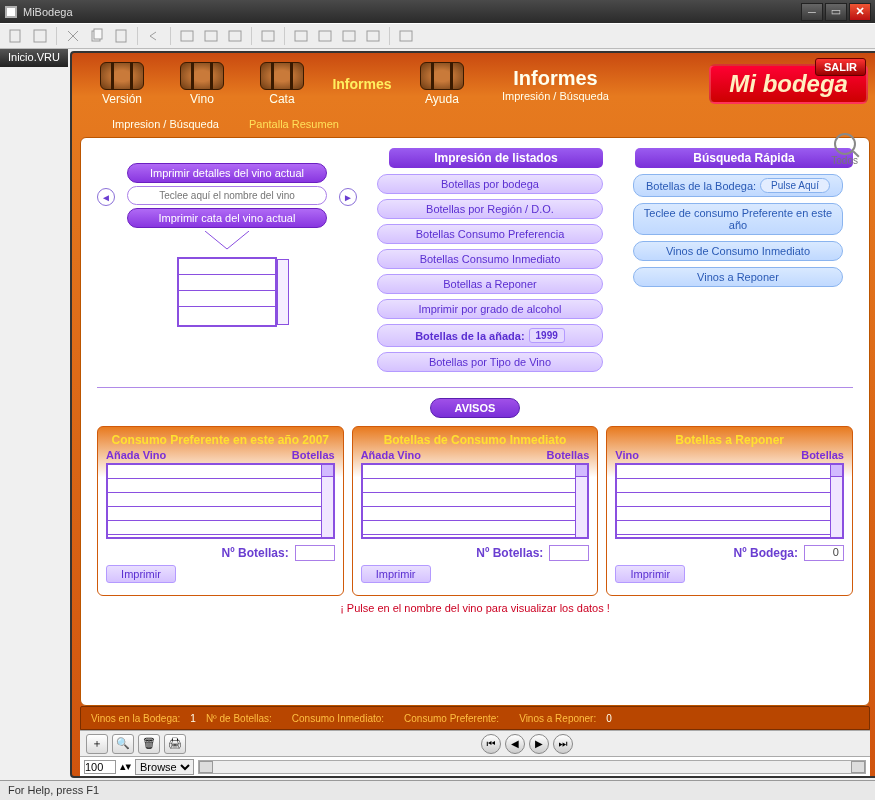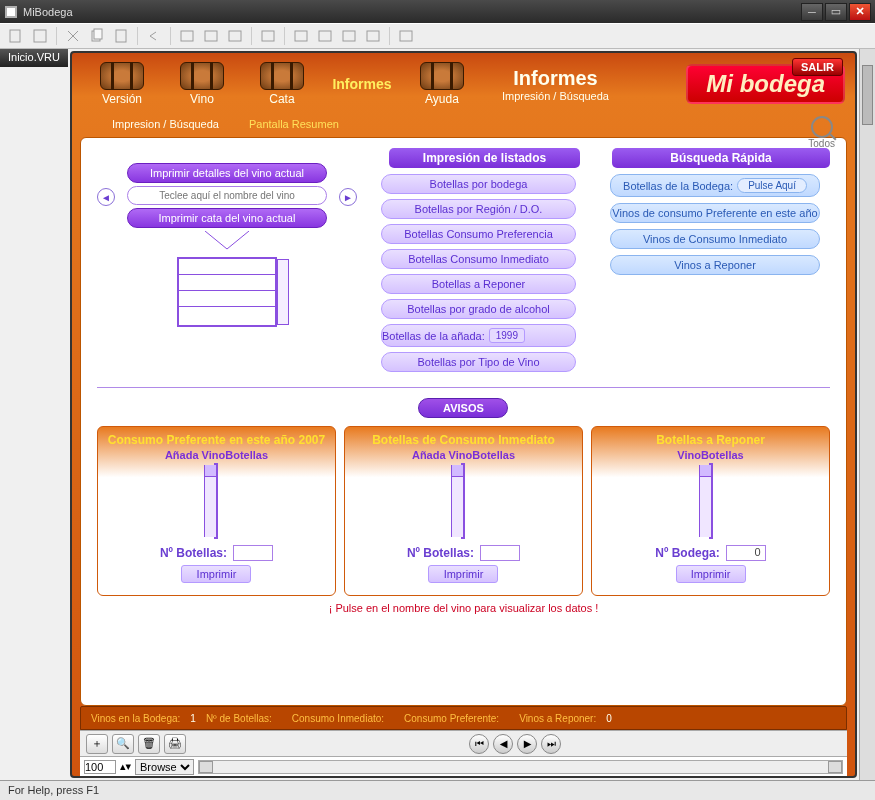--- a/index.html
+++ b/index.html
@@ -50,48 +50,48 @@
 
 .content-panel { flex:1; background:#fff; margin:4px 8px 0 8px; border:1px solid #b50; border-radius:6px; padding:10px 16px; display:flex; flex-direction:column; }
 
 .three-col { display:flex; gap:20px; }
 .col-a { width:260px; }
 .col-b { flex:1; }
 .col-c { width:230px; }
 
 .purple-hdr { background:linear-gradient(#9b5cf0,#7a2fd8); color:#fff; text-align:center; padding:3px 0; border-radius:5px; font-size:12px; font-weight:bold; margin-bottom:6px;margin-left:12px; }
 
-.btn-lilac { display:block; width:195px; margin:0 auto 5px; background:linear-gradient(#e9dfff,#d5c2ff); border:1px solid #b49aff; color:#5a2ed1; text-align:center; padding:3px 0; border-radius:10px; font-size:11px; cursor:pointer; }
+.btn-lilac { display:block; width:226px; margin:0 auto 5px; background:linear-gradient(#e9dfff,#d5c2ff); border:1px solid #b49aff; color:#5a2ed1; text-align:center; padding:3px 0; border-radius:10px; font-size:11px; cursor:pointer; }
 
 .btn-blue { display:block; width:210px; margin:0 auto 6px; background:linear-gradient(#d9e9ff,#c0d9ff); border:1px solid #8ab4ef; color:#2a5ab5; text-align:center; padding:3px 0; border-radius:10px; font-size:11px; cursor:pointer; }
 
 .btn-purple-solid { display:block; width:200px; margin:0 auto 3px; background:linear-gradient(#b06af5,#8836e0); color:#fff; border:1px solid #6b1fc0; text-align:center; padding:3px 10px; border-radius:10px; font-size:11px; cursor:pointer; }
 
 .input-mid { width:200px; margin:0 auto 3px; display:block; border:1px solid #aa7ee8; border-radius:10px; padding:3px 6px; font-size:10px; color:#666; text-align:center; }
 
 .arrow-circle { width:18px; height:18px; border:1px solid #8a6fd8; border-radius:50%; display:inline-flex; align-items:center; justify-content:center; color:#6a3ed1; font-size:10px; cursor:pointer; background:#fff; }
 
 .mini-list { width:100px; height:70px; border:2px solid #8a4fe0; margin:6px auto 0; position:relative; background:#fff; }
 .mini-list .row { height:16px; border-bottom:1px solid #8a4fe0; }
 .mini-list .scroll { position:absolute; right:-14px; top:0; bottom:0; width:12px; background:#f5eeff; border:1px solid #8a4fe0; }
 
 .year-box { display:inline-block; background:#e5daff; border:1px solid #b49aff; padding:1px 6px; border-radius:3px; color:#5a2ed1; margin-left:4px; font-size:10px; }
 .pulse-box { display:inline-block; background:#e3edff; border:1px solid #8ab4ef; padding:1px 10px; border-radius:8px; color:#2a5ab5; margin-left:4px; font-size:10px; cursor:pointer; }
 
-.search-corner { position:absolute; top:63px; right:20px; text-align:center; color:#777; font-size:10px; }
+.search-corner { position:absolute; top:80px; right:20px; text-align:center; color:#777; font-size:10px; }
 .search-corner .mag { width:22px; height:22px; border:2px solid #888; border-radius:50%; margin:0 auto; position:relative; cursor:pointer; }
 .search-corner .mag:after { content:""; position:absolute; width:8px; height:2px; background:#888; transform:rotate(45deg); right:-6px; bottom:-2px; }
 
 hr.purple { border:none; border-top:1px solid #b08ae8; margin:10px 0; }
 
 .avisos-btn { display:block; width:90px; margin:0 auto 8px; background:linear-gradient(#a050e8,#7a2fd8); color:#fff; border:1px solid #5a1fb0; text-align:center; padding:3px 0; border-radius:10px; font-size:11px; font-weight:bold; cursor:pointer; }
 
 
 .panel-row { display:flex; gap:8px; }
-.panel { flex:1; background:linear-gradient(180deg,#e87a1f 0,#fff 30%, #fff 100%); border:1px solid #d05a0a; border-radius:6px; padding:6px 8px 8px; min-height:170px; display:flex; flex-direction:column;align-items:center; }
+.panel { flex:1; background:linear-gradient(180deg,#e87a1f 0,#fff 30%, #fff 100%); border:1px solid #d05a0a; border-radius:6px; padding:6px 8px 8px; min-height:170px; display:flex; flex-direction:column; }
 .panel .ptitle { color:#ffe030; font-weight:bold; font-size:12px; text-align:center; margin-bottom:2px; }
 .panel .phdr { display:flex; color:#7a2fd8; font-size:11px; font-weight:bold; }
 .panel .grid { border:2px solid #8a4fe0; height:76px; position:relative; background:#fff; margin-top:2px; }
 .panel .grid .grow { height:14px; border-bottom:1px solid #8a4fe0; }
 .panel .grid .gscroll { position:absolute; right:0; top:0; bottom:0; width:12px; background:#f0e6ff; border-left:1px solid #8a4fe0; }
 .panel .gscroll .arr { height:12px; background:#d2baff; border-bottom:1px solid #8a4fe0; }
 .panel .bottomrow { display:flex; align-items:center; justify-content:flex-end; gap:6px; margin-top:6px; }
 .panel .bottomrow .lbl { color:#6a3ed1; font-size:12px; font-weight:bold; }
 .panel .bottomrow .val { width:40px; height:16px; background:#fff; border:1px solid #aa7ee8; text-align:right; padding-right:4px; font-size:11px; color:#444; }
 .panel .print-btn { width:70px; background:linear-gradient(#e9dfff,#d5c2ff); border:1px solid #b49aff; color:#5a2ed1; padding:2px 0; border-radius:3px; font-size:11px; cursor:pointer; margin-top:4px; }
@@ -247,35 +247,35 @@
               </div>
             </div>
 
             <div class="col-b">
               <div class="purple-hdr">Impresión de listados</div>
               <div class="btn-lilac">Botellas por bodega</div>
               <div class="btn-lilac">Botellas por Región / D.O.</div>
               <div class="btn-lilac">Botellas Consumo Preferencia</div>
               <div class="btn-lilac">Botellas Consumo Inmediato</div>
               <div class="btn-lilac">Botellas a Reponer</div>
-              <div class="btn-lilac">Botellas por grado de alcohol</div>
-              <div class="btn-lilac" style="display:flex;align-items:center;justify-content:flex-start;">
+              <div class="btn-lilac">Imprimir por grado de alcohol</div>
+              <div class="btn-lilac" style="display:flex;align-items:center;justify-content:center;font-weight:bold;">
                 <span>Botellas de la añada:</span>
                 <span class="year-box">1999</span>
               </div>
               <div class="btn-lilac">Botellas por Tipo de Vino</div>
             </div>
 
             <div class="col-c">
               <div class="purple-hdr">Búsqueda Rápida</div>
               <div class="btn-blue" style="display:flex;align-items:center;justify-content:center;">
                 <span>Botellas de la Bodega:</span>
                 <span class="pulse-box">Pulse Aquí</span>
               </div>
-              <div class="btn-blue">Vinos de consumo Preferente en este año</div>
+              <div class="btn-blue">Teclee de consumo Preferente en este año</div>
               <div class="btn-blue">Vinos de Consumo Inmediato</div>
               <div class="btn-blue">Vinos a Reponer</div>
             </div>
           </div>
 
           <hr class="purple">
           <div class="avisos-btn">AVISOS</div>
 
           <div class="panel-row">
             <div class="panel">

